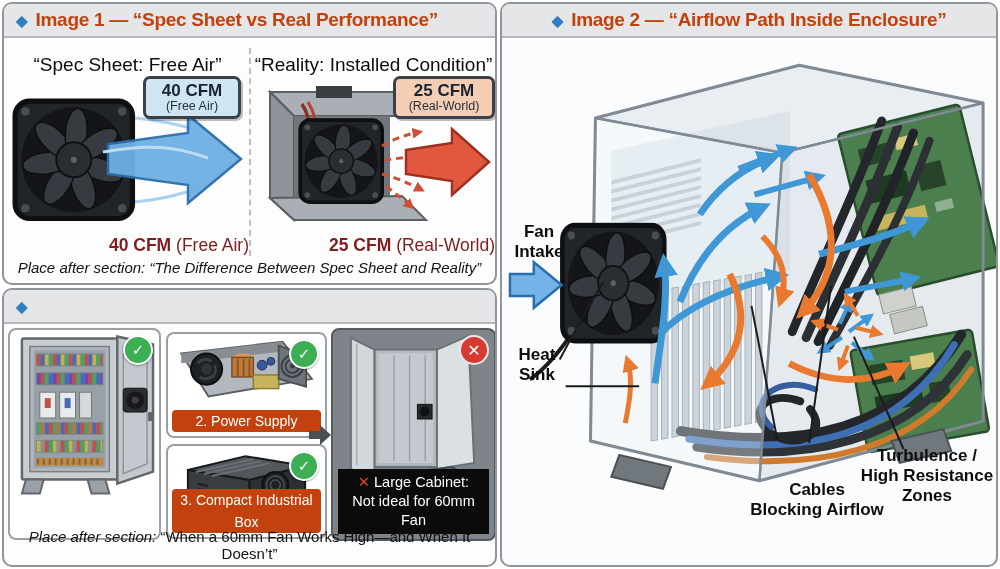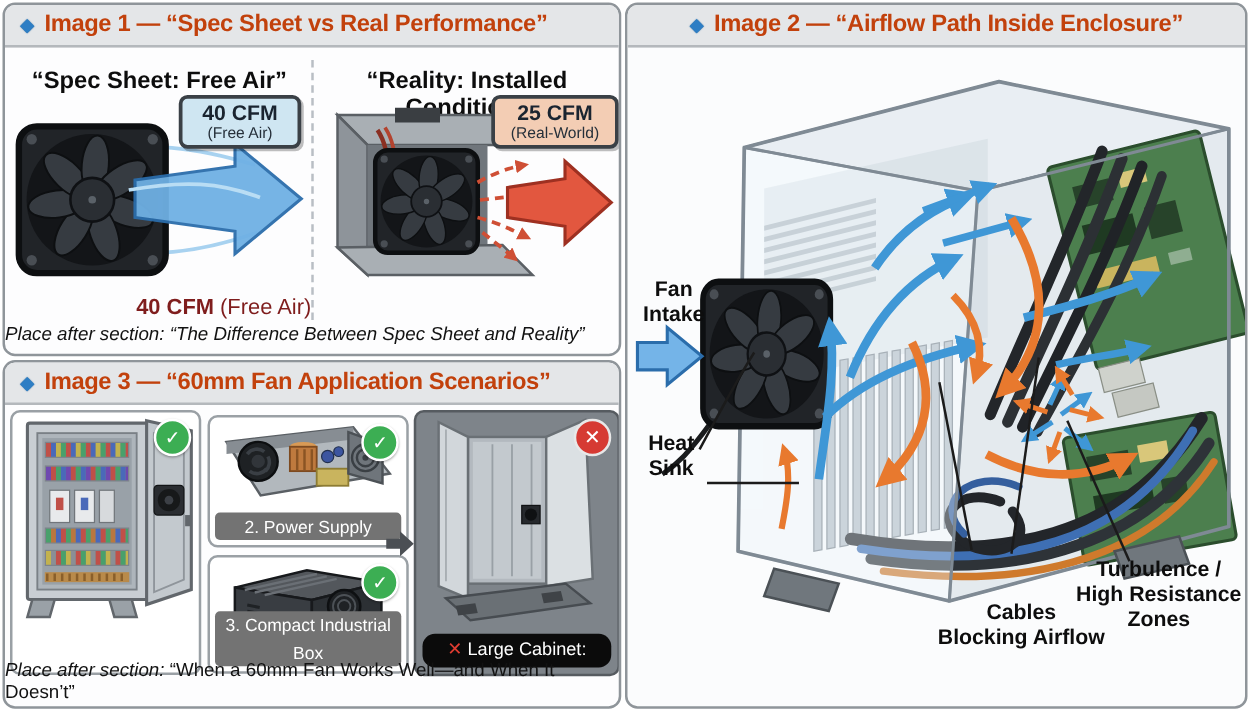--- a/index.html
+++ b/index.html
@@ -6,35 +6,35 @@
   body{font-family:"Liberation Sans","DejaVu Sans",sans-serif;color:#111;}
   .canvas{position:relative;width:1000px;height:569px;background:#fff;overflow:hidden;}
   .panel{position:absolute;background:#fdfdfe;border:2px solid #8f959a;border-radius:10px;overflow:hidden;box-sizing:border-box;}
   #panel1{left:2px;top:2px;width:495px;height:283px;}
   #panel3{left:2px;top:288px;width:495px;height:279px;}
   #panel2{left:500px;top:2px;width:498px;height:565px;background:#fbfcfd;}
   .phead{position:absolute;top:0;left:0;right:0;height:34px;background:#e4e6e8;border-bottom:2px solid #b4b8bc;display:flex;align-items:center;gap:8px;padding:0 12px;box-sizing:border-box;}
   .phead.center{justify-content:center;}
   .dia{color:#2e7ec4;font-size:15px;line-height:1;text-shadow:0 0 1px #1b5e96;}
   .ttl{font-weight:bold;font-size:19px;color:#c2410c;letter-spacing:-.3px;white-space:nowrap;}
-  .subhead{position:absolute;font-weight:bold;font-size:19px;text-align:center;color:#0d0d0d;}
+  .subhead{position:absolute;font-weight:normal;font-size:19px;text-align:center;color:#0d0d0d;}
   .divider{position:absolute;left:245px;top:44px;height:208px;border-left:2px dashed #b9bec4;}
   .badge{position:absolute;border:3px solid #3a4046;border-radius:7px;text-align:center;line-height:1.05;padding:3px 6px;box-shadow:2px 2px 0 rgba(0,0,0,.25);}
   .badge .bv{display:block;font-weight:bold;font-size:17px;color:#1a2430;}
   .badge .bu{display:block;font-size:12.5px;color:#26303a;}
   .cap{position:absolute;text-align:right;font-size:17.5px;color:#7f1d1d;}
   .cap b{font-weight:bold;}
-  .note{position:absolute;left:0;right:0;text-align:left;font-size:15px;color:#121212;}
+  .note{position:absolute;left:0;right:0;text-align:center;font-size:15px;color:#121212;}
   .it{font-style:italic;}
   .card{position:absolute;background:#fff;border:2px solid #9aa0a5;border-radius:8px;overflow:hidden;box-sizing:border-box;}
-  .cardlabel{position:absolute;left:4px;right:4px;bottom:4px;background:#737373;color:#fff;font-size:14px;line-height:22px;text-align:center;border-radius:4px;}
+  .cardlabel{position:absolute;left:4px;right:4px;bottom:4px;background:#c2410c;color:#fff;font-size:14px;line-height:22px;text-align:center;border-radius:4px;}
   .check{position:absolute;width:26px;height:26px;border-radius:50%;background:#3cae53;border:2px solid #fff;color:#fff;font-size:15px;font-weight:bold;display:flex;align-items:center;justify-content:center;box-shadow:0 1px 2px rgba(0,0,0,.35);top:5px;right:6px;}
   .badcard{position:absolute;left:327px;top:38px;width:165px;height:213px;background:#7e848a;border:2px solid #565b60;border-radius:8px;box-sizing:border-box;overflow:hidden;}
   .xcirc{position:absolute;top:5px;right:5px;width:30px;height:30px;border-radius:50%;background:#d63a33;border:2px solid #e8e8e8;color:#fff;font-size:16px;font-weight:bold;display:flex;align-items:center;justify-content:center;box-sizing:border-box;}
-  .badbadge{position:absolute;left:5px;right:5px;bottom:5px;background:#0b0b0b;color:#fff;border-radius:10px;text-align:center;font-size:14.5px;line-height:1.3;padding:4px 2px;}
+  .badbadge{position:absolute;left:5px;right:5px;bottom:5px;background:#0b0b0b;color:#fff;border-radius:0;text-align:center;font-size:14.5px;line-height:1.3;padding:4px 2px;}
   .badbadge .bx{color:#e03c31;font-weight:bold;margin-right:4px;}
   .p2label{position:absolute;font-weight:bold;font-size:17px;line-height:1.18;text-align:center;color:#0d0d0d;white-space:pre-line;}
   .absvg{position:absolute;}
 </style>
 </head>
 <body>
 
 <svg width="0" height="0" style="position:absolute" aria-hidden="true">
   <defs>
     <marker id="mB" viewBox="0 0 10 10" refX="7" refY="5" markerWidth="3.4" markerHeight="3.4" orient="auto-start-reverse">
@@ -110,29 +110,31 @@
       <span class="bu">(Free Air)</span>
     </div>
     <div class="badge" style="left:389px;top:72px;width:84px;background:#f3cdb4;">
       <span class="bv">25 CFM</span>
       <span class="bu">(Real-World)</span>
     </div>
 
     <div class="cap" style="left:2px;top:231px;width:243px;">
       <b>40 CFM</b> <span>(Free Air)</span>
     </div>
+    <div class="cap" style="left:248px;top:231px;width:243px;">
+      <b>25 CFM</b> <span>(Real-World)</span>
+    </div>
     <div class="note" style="top:255px;">
       <span class="it">Place after section:</span> <span class="it">“The Difference Between Spec Sheet and Reality”</span>
     </div>
   </section>
 
   <section class="panel" id="panel3">
     <header class="phead">
       <span class="dia">◆</span>
-      <span class="ttl">Image 3 — “60mm Fan Application Scenarios”</span>
     </header>
 
     <div class="card" style="left:4px;top:38px;width:153px;height:212px;">
       <svg width="151" height="180" viewBox="0 0 152 172">
         <rect x="12" y="4" width="98" height="142" rx="2" fill="#c9ced3" stroke="#62676c" stroke-width="2.5"></rect>
         <rect x="20" y="12" width="80" height="126" fill="#aeb5bb" stroke="#7a8086" stroke-width="1.5"></rect>
         <rect x="24" y="16" width="72" height="118" fill="#99a1a8"></rect>
         <g stroke-width="11">
           <rect x="26" y="19" width="68" height="13" fill="#7d848b"></rect>
           <line x1="27" y1="25.5" x2="93" y2="25.5" stroke="#c05048" stroke-dasharray="4 12"></line>
@@ -231,25 +233,26 @@
         <path d="M104,20 L136,6 L142,136 L104,142 Z" fill="#dbe0e3" stroke="#6a7075" stroke-width="2"></path>
         <rect x="84" y="76" width="15" height="15" fill="#26292d" stroke="#101214"></rect>
         <circle cx="91.5" cy="83.5" r="5" fill="#0f1113"></circle>
         <path d="M22,152 L120,140 L140,156 L42,170 Z" fill="#6a7075" stroke="#474c51" stroke-width="2"></path>
         <path d="M30,158 l16,-2 l2,8 l-16,2 Z" fill="#3f4347"></path>
         <path d="M100,148 l16,-2 l2,8 l-16,2 Z" fill="#3f4347"></path>
       </svg>
       <div class="xcirc">✕</div>
       <div class="badbadge">
         <div><span class="bx">✕</span><span>Large Cabinet:</span></div>
+        <div>Not ideal for 60mm Fan</div>
       </div>
     </div>
 
     <div class="note" style="bottom:3px;">
-      <span class="it">Place after section:</span> <span>“When a 60mm Fan Works Well—and When It Doesn’t”</span>
+      <span class="it">Place after section:</span> <span>“When a 60mm Fan Works High—and When It Doesn’t”</span>
     </div>
   </section>
 
   <section class="panel" id="panel2">
     <header class="phead center">
       <span class="dia">◆</span>
       <span class="ttl">Image 2 — “Airflow Path Inside Enclosure”</span>
     </header>
 
     <svg class="absvg" style="left:0;top:36px;" width="494" height="481" viewBox="0 0 497 481">

